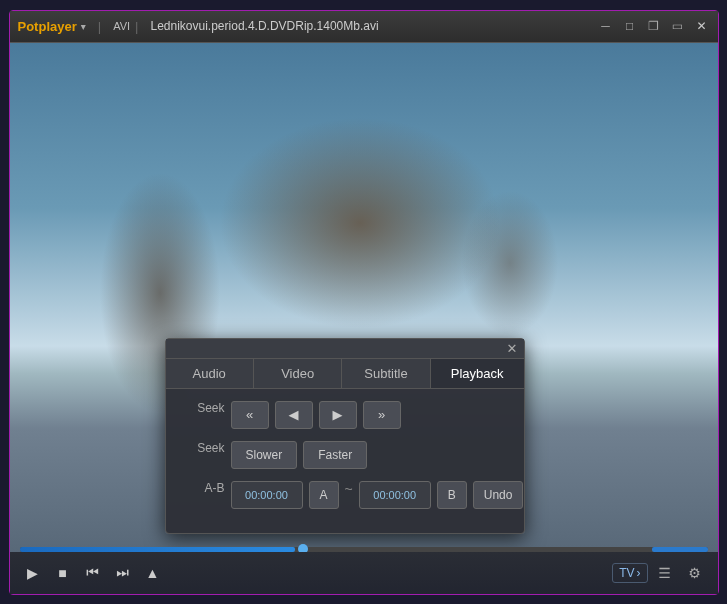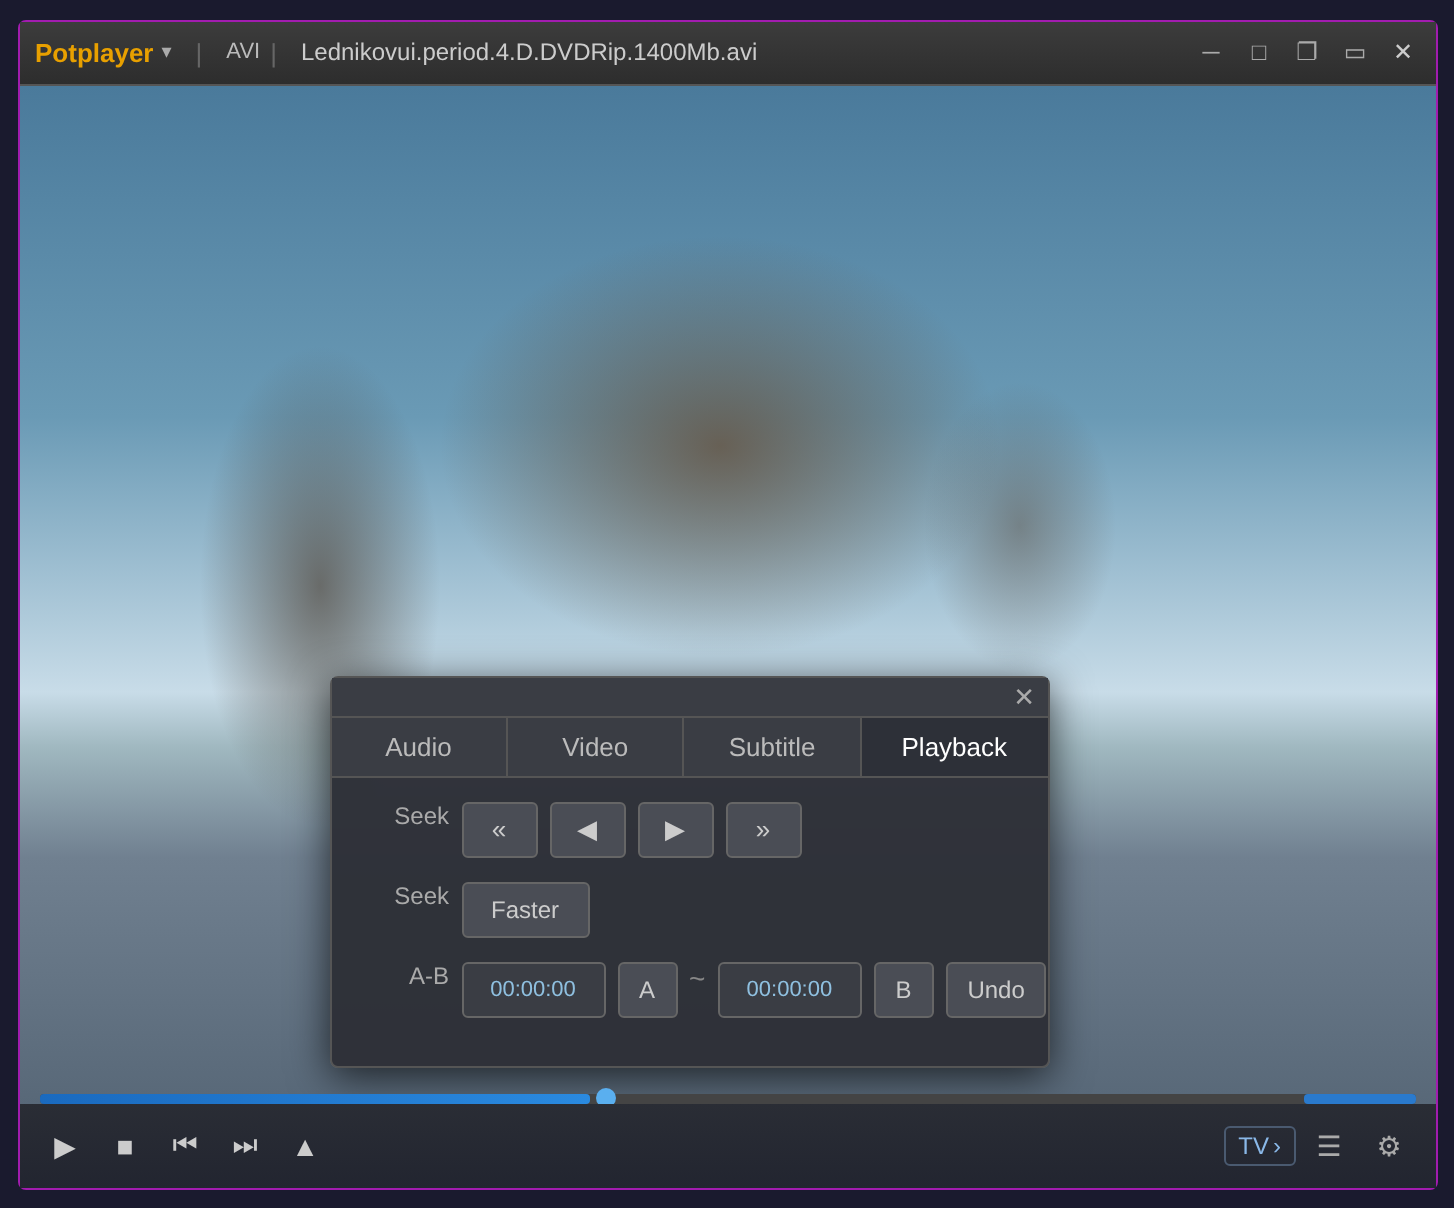--- a/index.html
+++ b/index.html
@@ -366,20 +366,21 @@
         <div class="panel-row">
           <span class="row-label">Seek</span>
           <button class="seek-btn">«</button>
           <button class="seek-btn">◀</button>
           <button class="seek-btn">▶</button>
           <button class="seek-btn">»</button>
         </div>
 
         <div class="panel-row">
           <span class="row-label">Seek</span>
+          <button class="speed-btn">Slower</button>
           <button class="speed-btn">Faster</button>
         </div>
 
         <div class="panel-row">
           <span class="row-label">A-B</span>
           <input class="ab-input" type="text" value="00:00:00" readonly="" style="">
           <button class="ab-marker">A</button>
           <span class="ab-tilde">~</span>
           <input class="ab-input" type="text" value="00:00:00" readonly="" style="">
           <button class="ab-marker">B</button>

